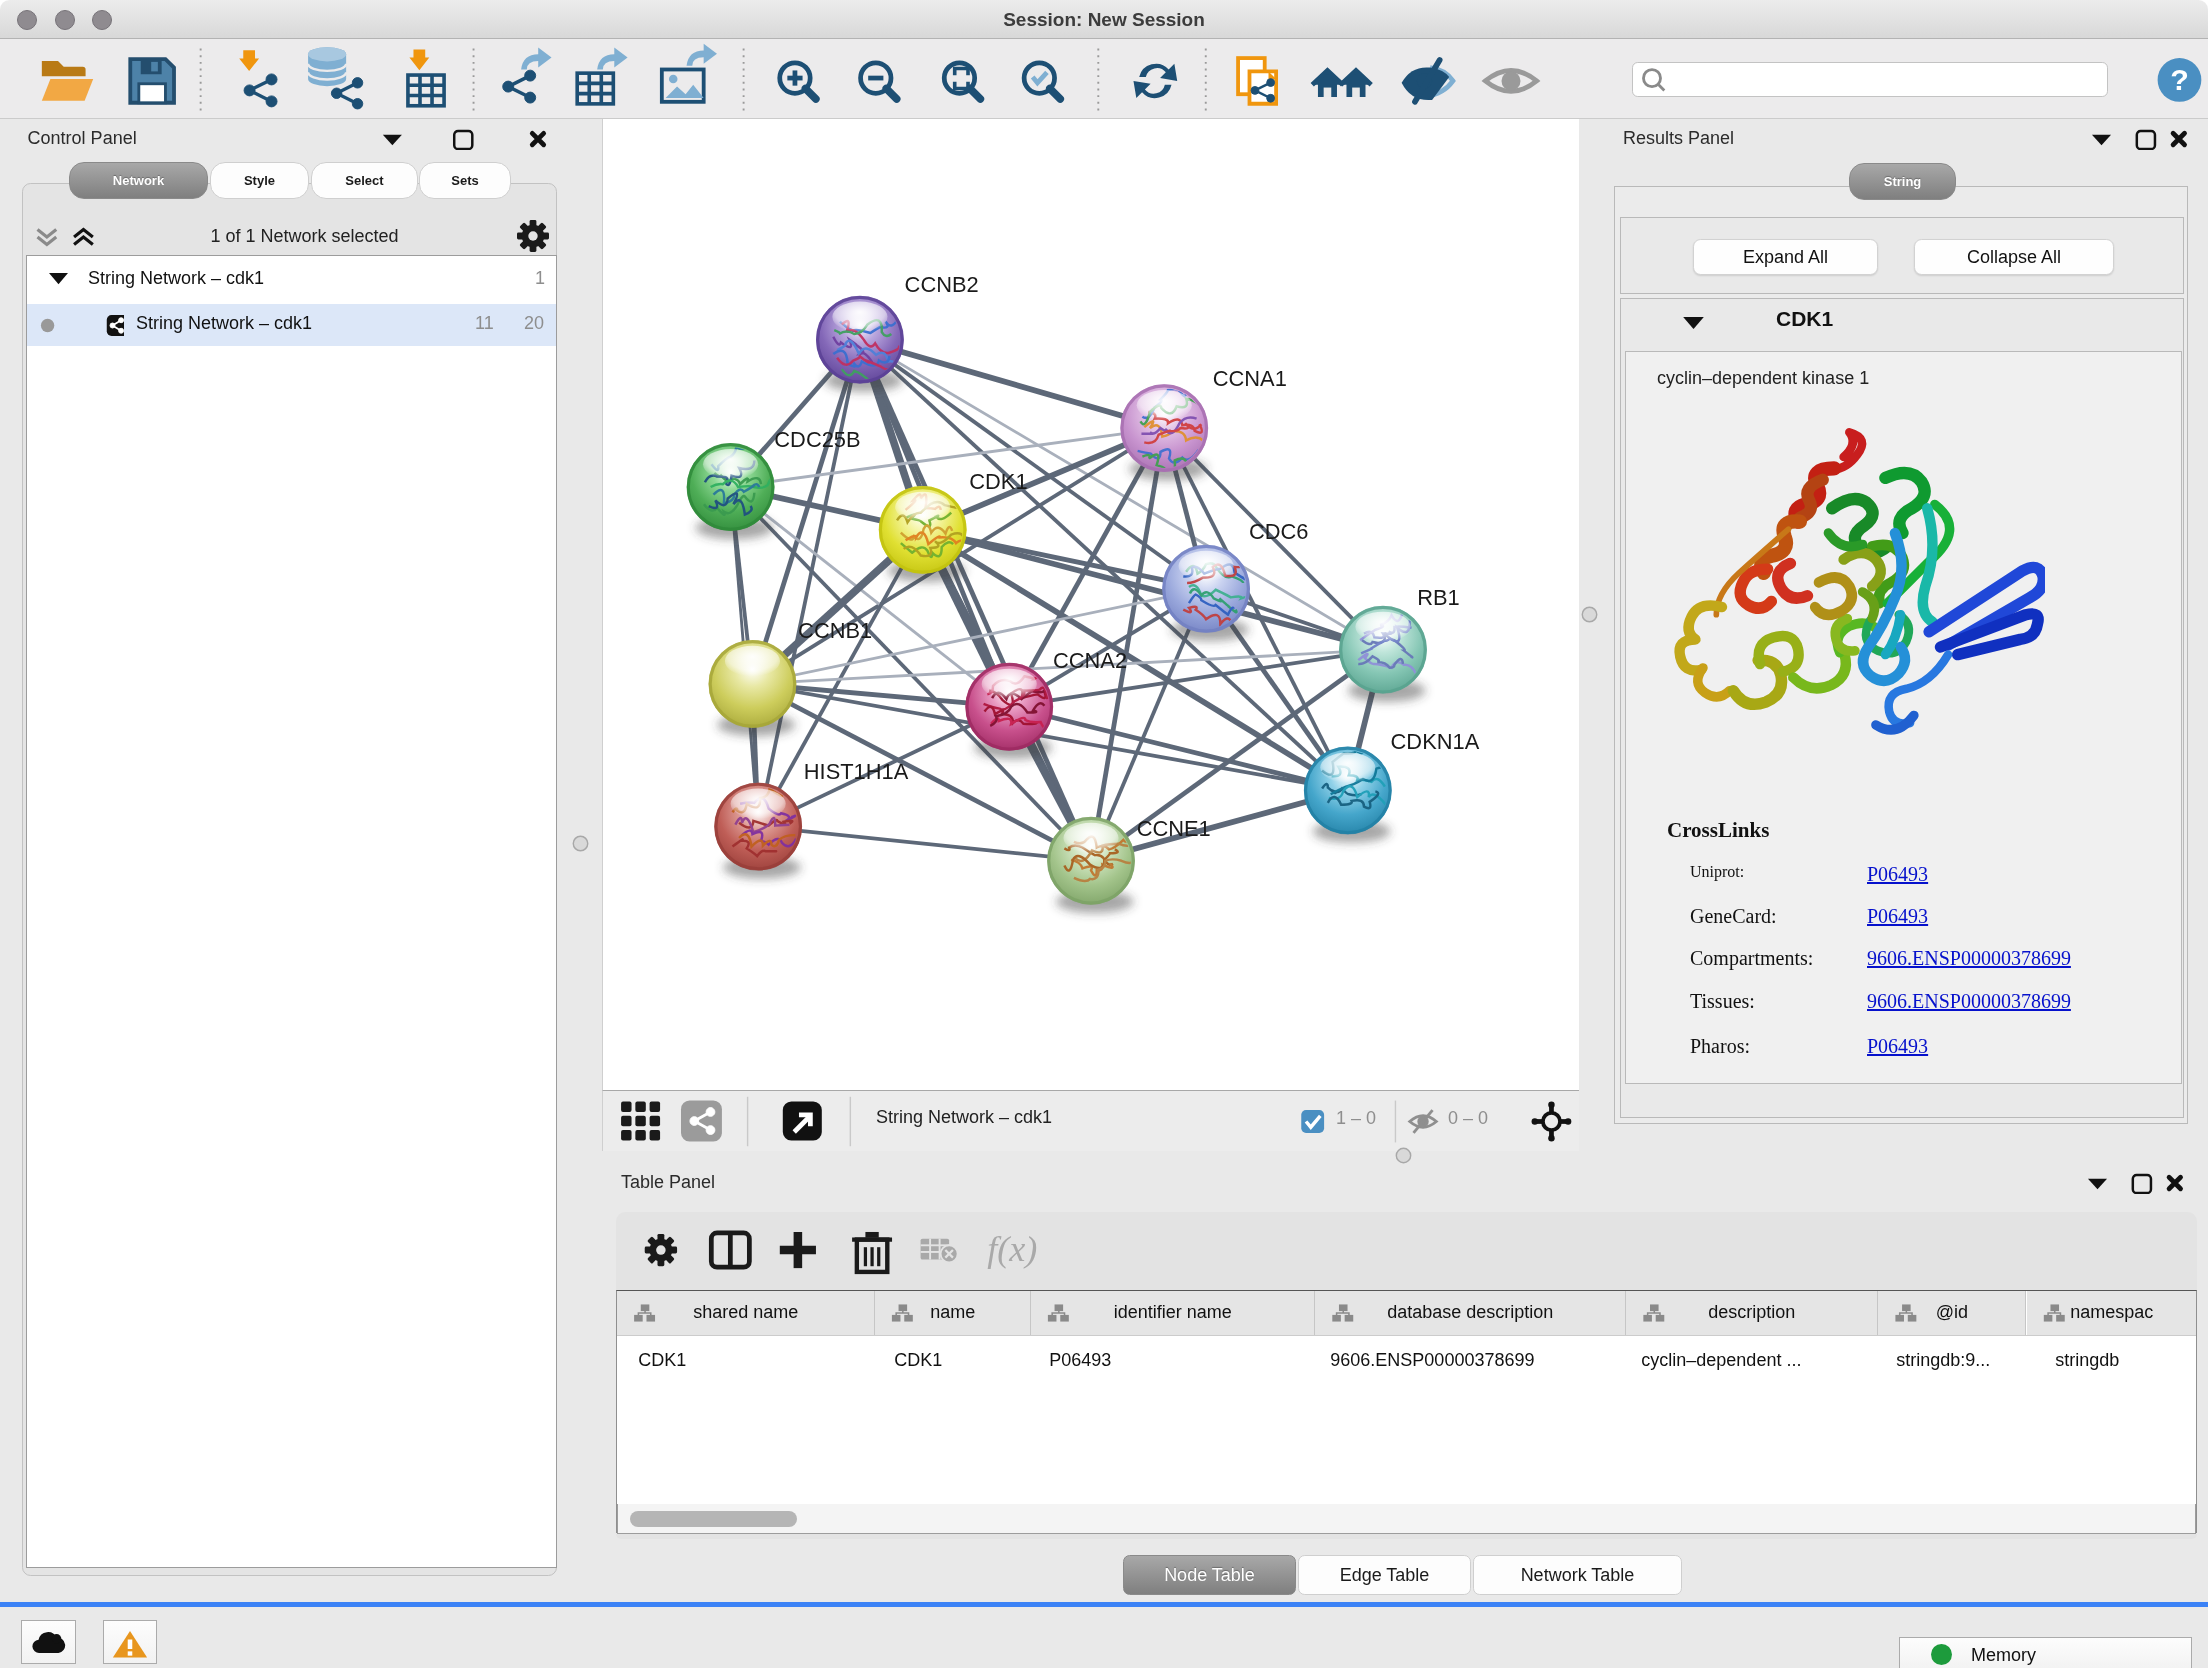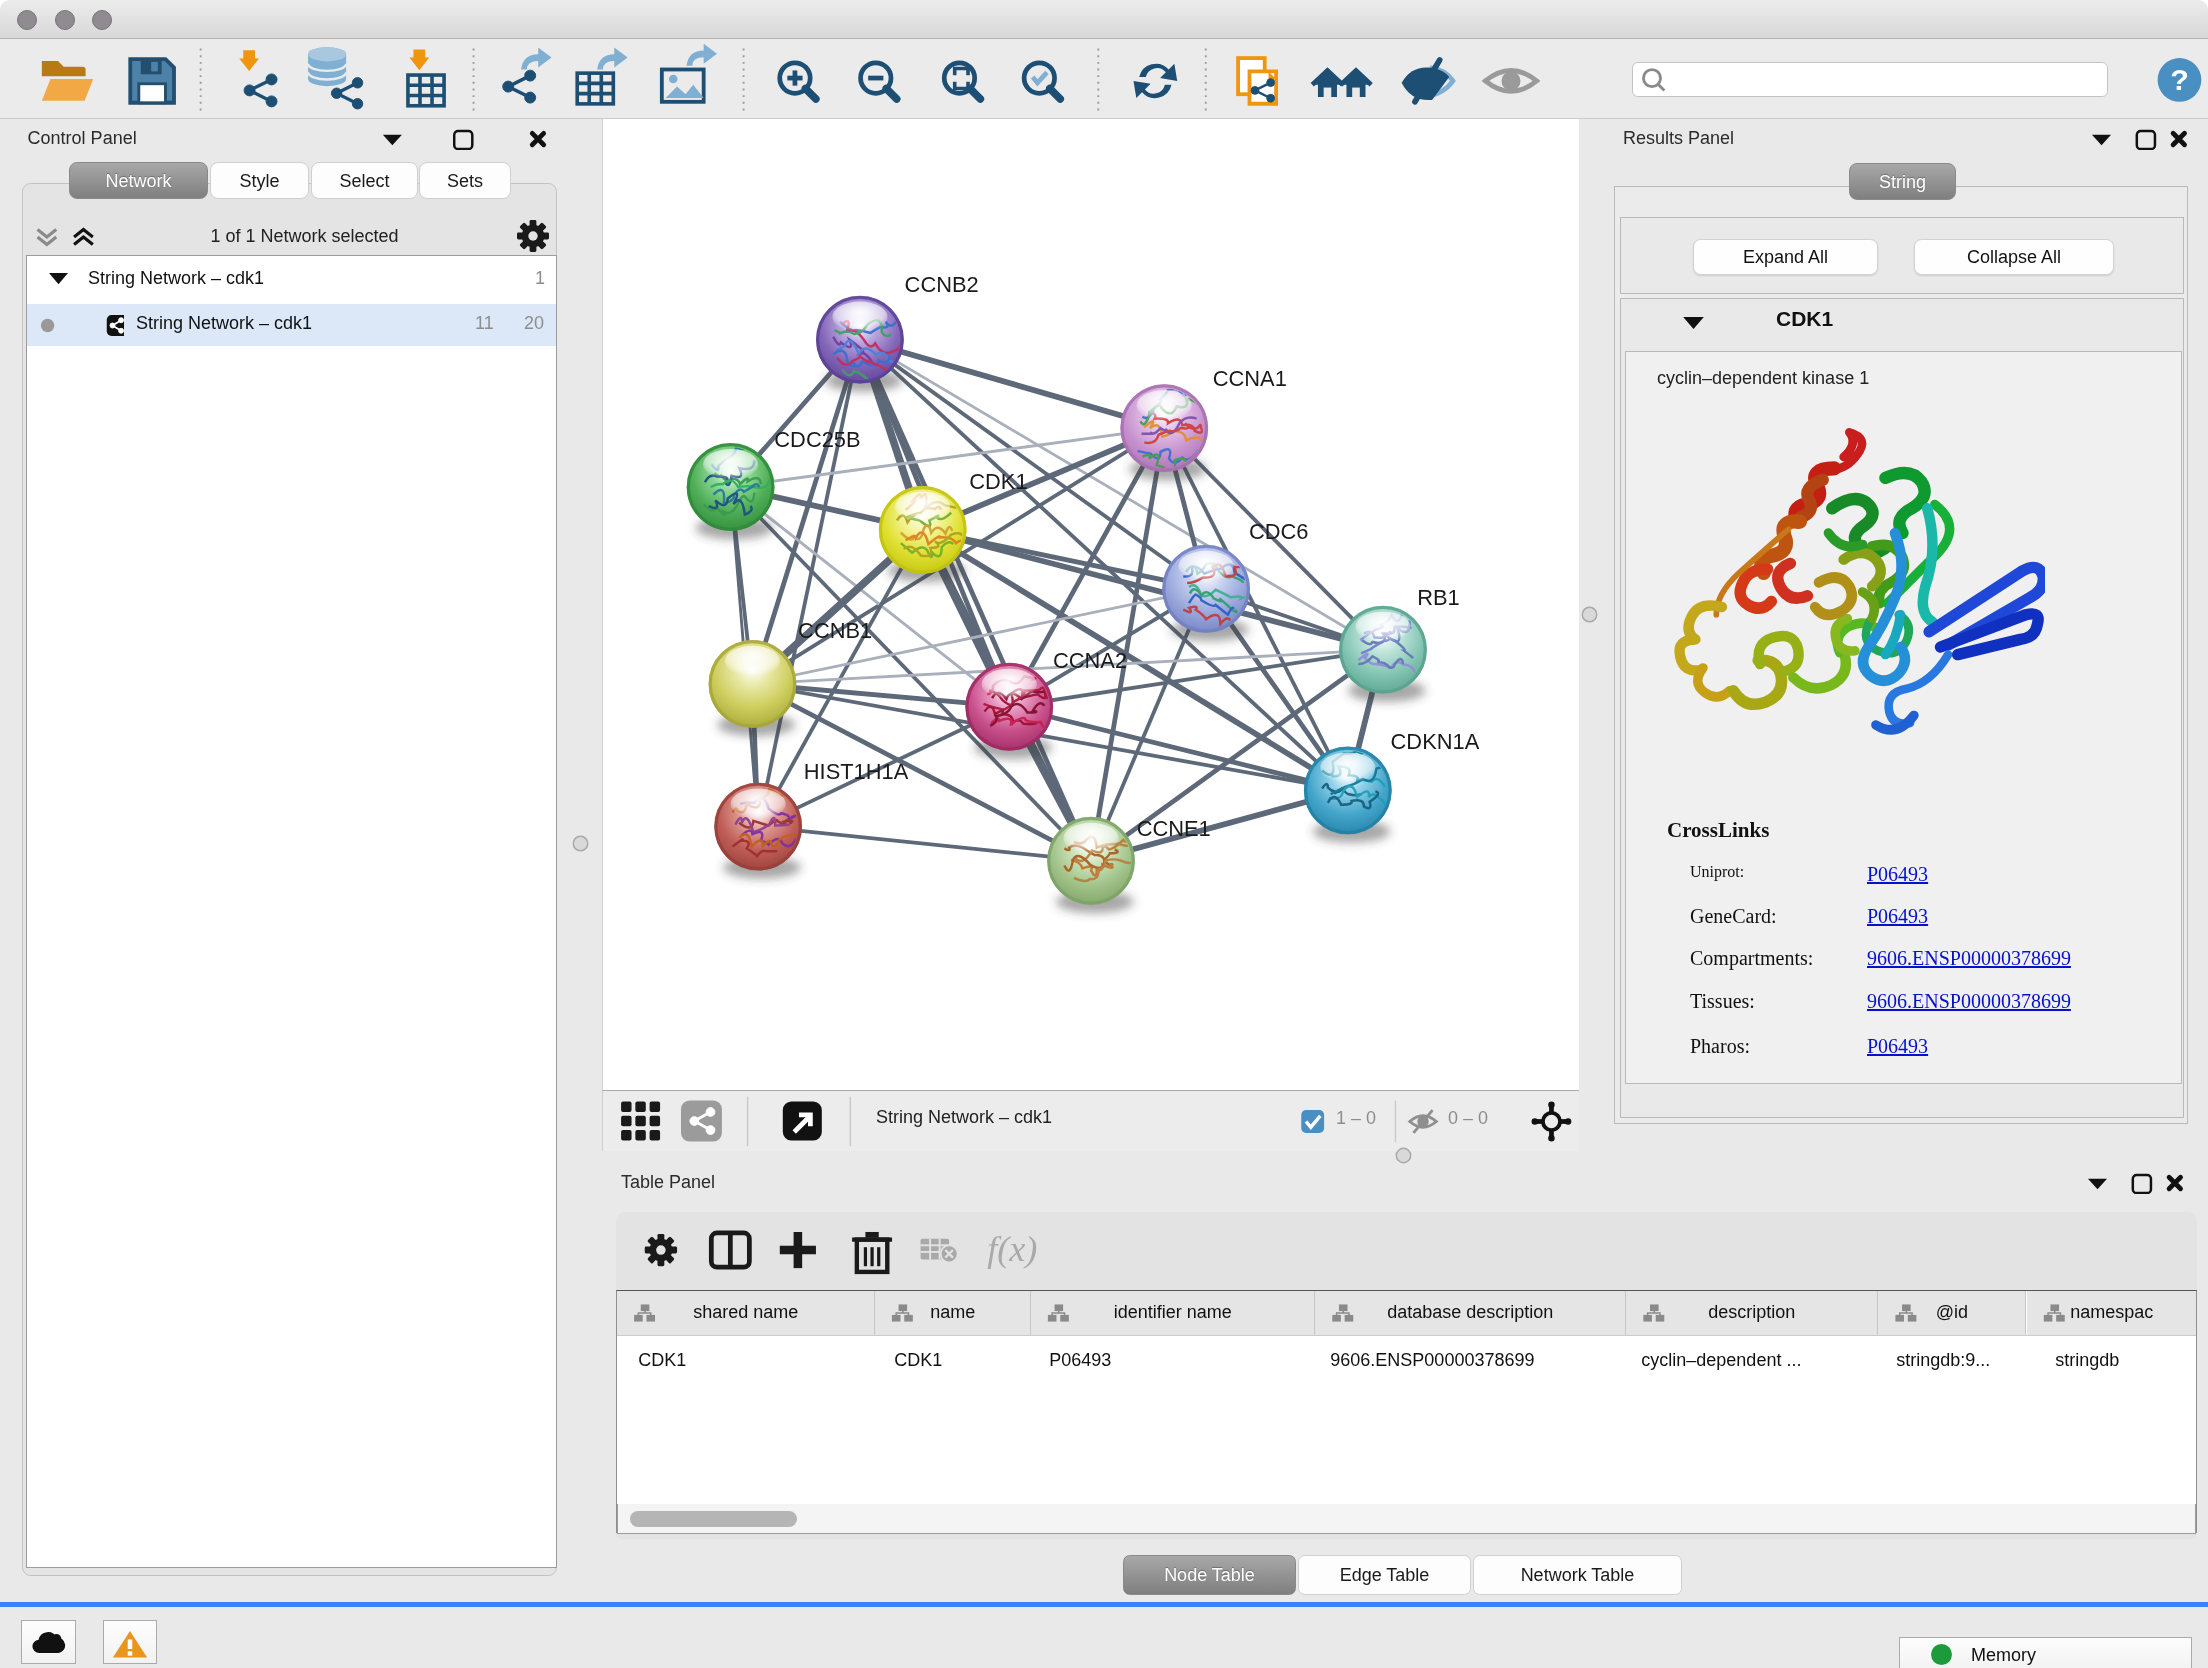--- a/index.html
+++ b/index.html
@@ -16,22 +16,22 @@
 
 
 #toolbar { left:0; top:39px; width:2208px; height:80px; background:#ecebec; border-bottom:1px solid #cbcbcb; }
 #searchbox { left:1632px; top:23px; width:476px; height:35px; background:#fff;
   border:1px solid #c3c3c3; border-radius:5.7px; }
 
 
 #cpanel { left:0; top:119px; width:580px; height:1483px; }
 .ptitle { font-size:18px; color:#2b2b2b; }
 .cbox { position:absolute; background:#e4e4e4; border:1px solid #c2c2c2; border-radius:8.6px; }
-.tab { position:absolute; height:37px; border-radius:8px; text-align:center;
-  font-size:18px; line-height:36px; background:#fdfdfd; border:1px solid #cfcfcf; color:#1a1a1a; }
+.tab { position:absolute; height:37px; border-radius:15px; text-align:center;
+  font-size:13px; line-height:36px; background:#fdfdfd; border:1px solid #cfcfcf; color:#1a1a1a;font-weight:bold; }
 .tabsel { background:linear-gradient(#a8a8a8,#7f7f7f); color:#fff; border:1px solid #8a8a8a;
   text-shadow:0 -1px 1px rgba(0,0,0,0.3); }
 #netlist { left:26px; top:136px; width:531px; height:1313px; background:#fff; border:1px solid #9c9c9c; }
 
 
 #netview { left:602px; top:119px; width:977px; height:971px; background:#fff; border-left:1px solid #cfcfcf; }
 #nettb { left:602px; top:1090px; width:977px; height:61px; background:#ececec;
   border-top:1px solid #a8a8a8; border-left:1px solid #cfcfcf; }
 
 
@@ -64,20 +64,21 @@
 </style>
 </head>
 <body>
 
 <div class="abs" style="left:0;top:0;width:11.4px;height:11.4px;background:#fff;"></div>
 <div class="abs" style="left:2197px;top:0;width:11.4px;height:11.4px;background:#fff;"></div>
 <div id="titlebar" class="abs">
   <div class="tl" style="left:17px;"></div>
   <div class="tl" style="left:55px;"></div>
   <div class="tl" style="left:92px;"></div>
+  <div id="title" class="abs">Session: New Session</div>
 </div>
 
 <div id="toolbar" class="abs">
   <svg class="abs" style="left:0;top:0;" width="2208" height="80" viewBox="0 0 2322 84">
       <g transform="translate(70,44)">
         <path d="M-26 -21 h17 l6 6 h20 a3 3 0 0 1 3 3 v7 h-46 z" fill="#b97a15"></path>
         <path d="M-26 21 l9 -23 h45 l-9 23 z" fill="#f2a844"></path>
         <path d="M-26 21 l0 -42" stroke="#b97a15" stroke-width="0"></path>
       </g>
 <g transform="translate(160,44)">

